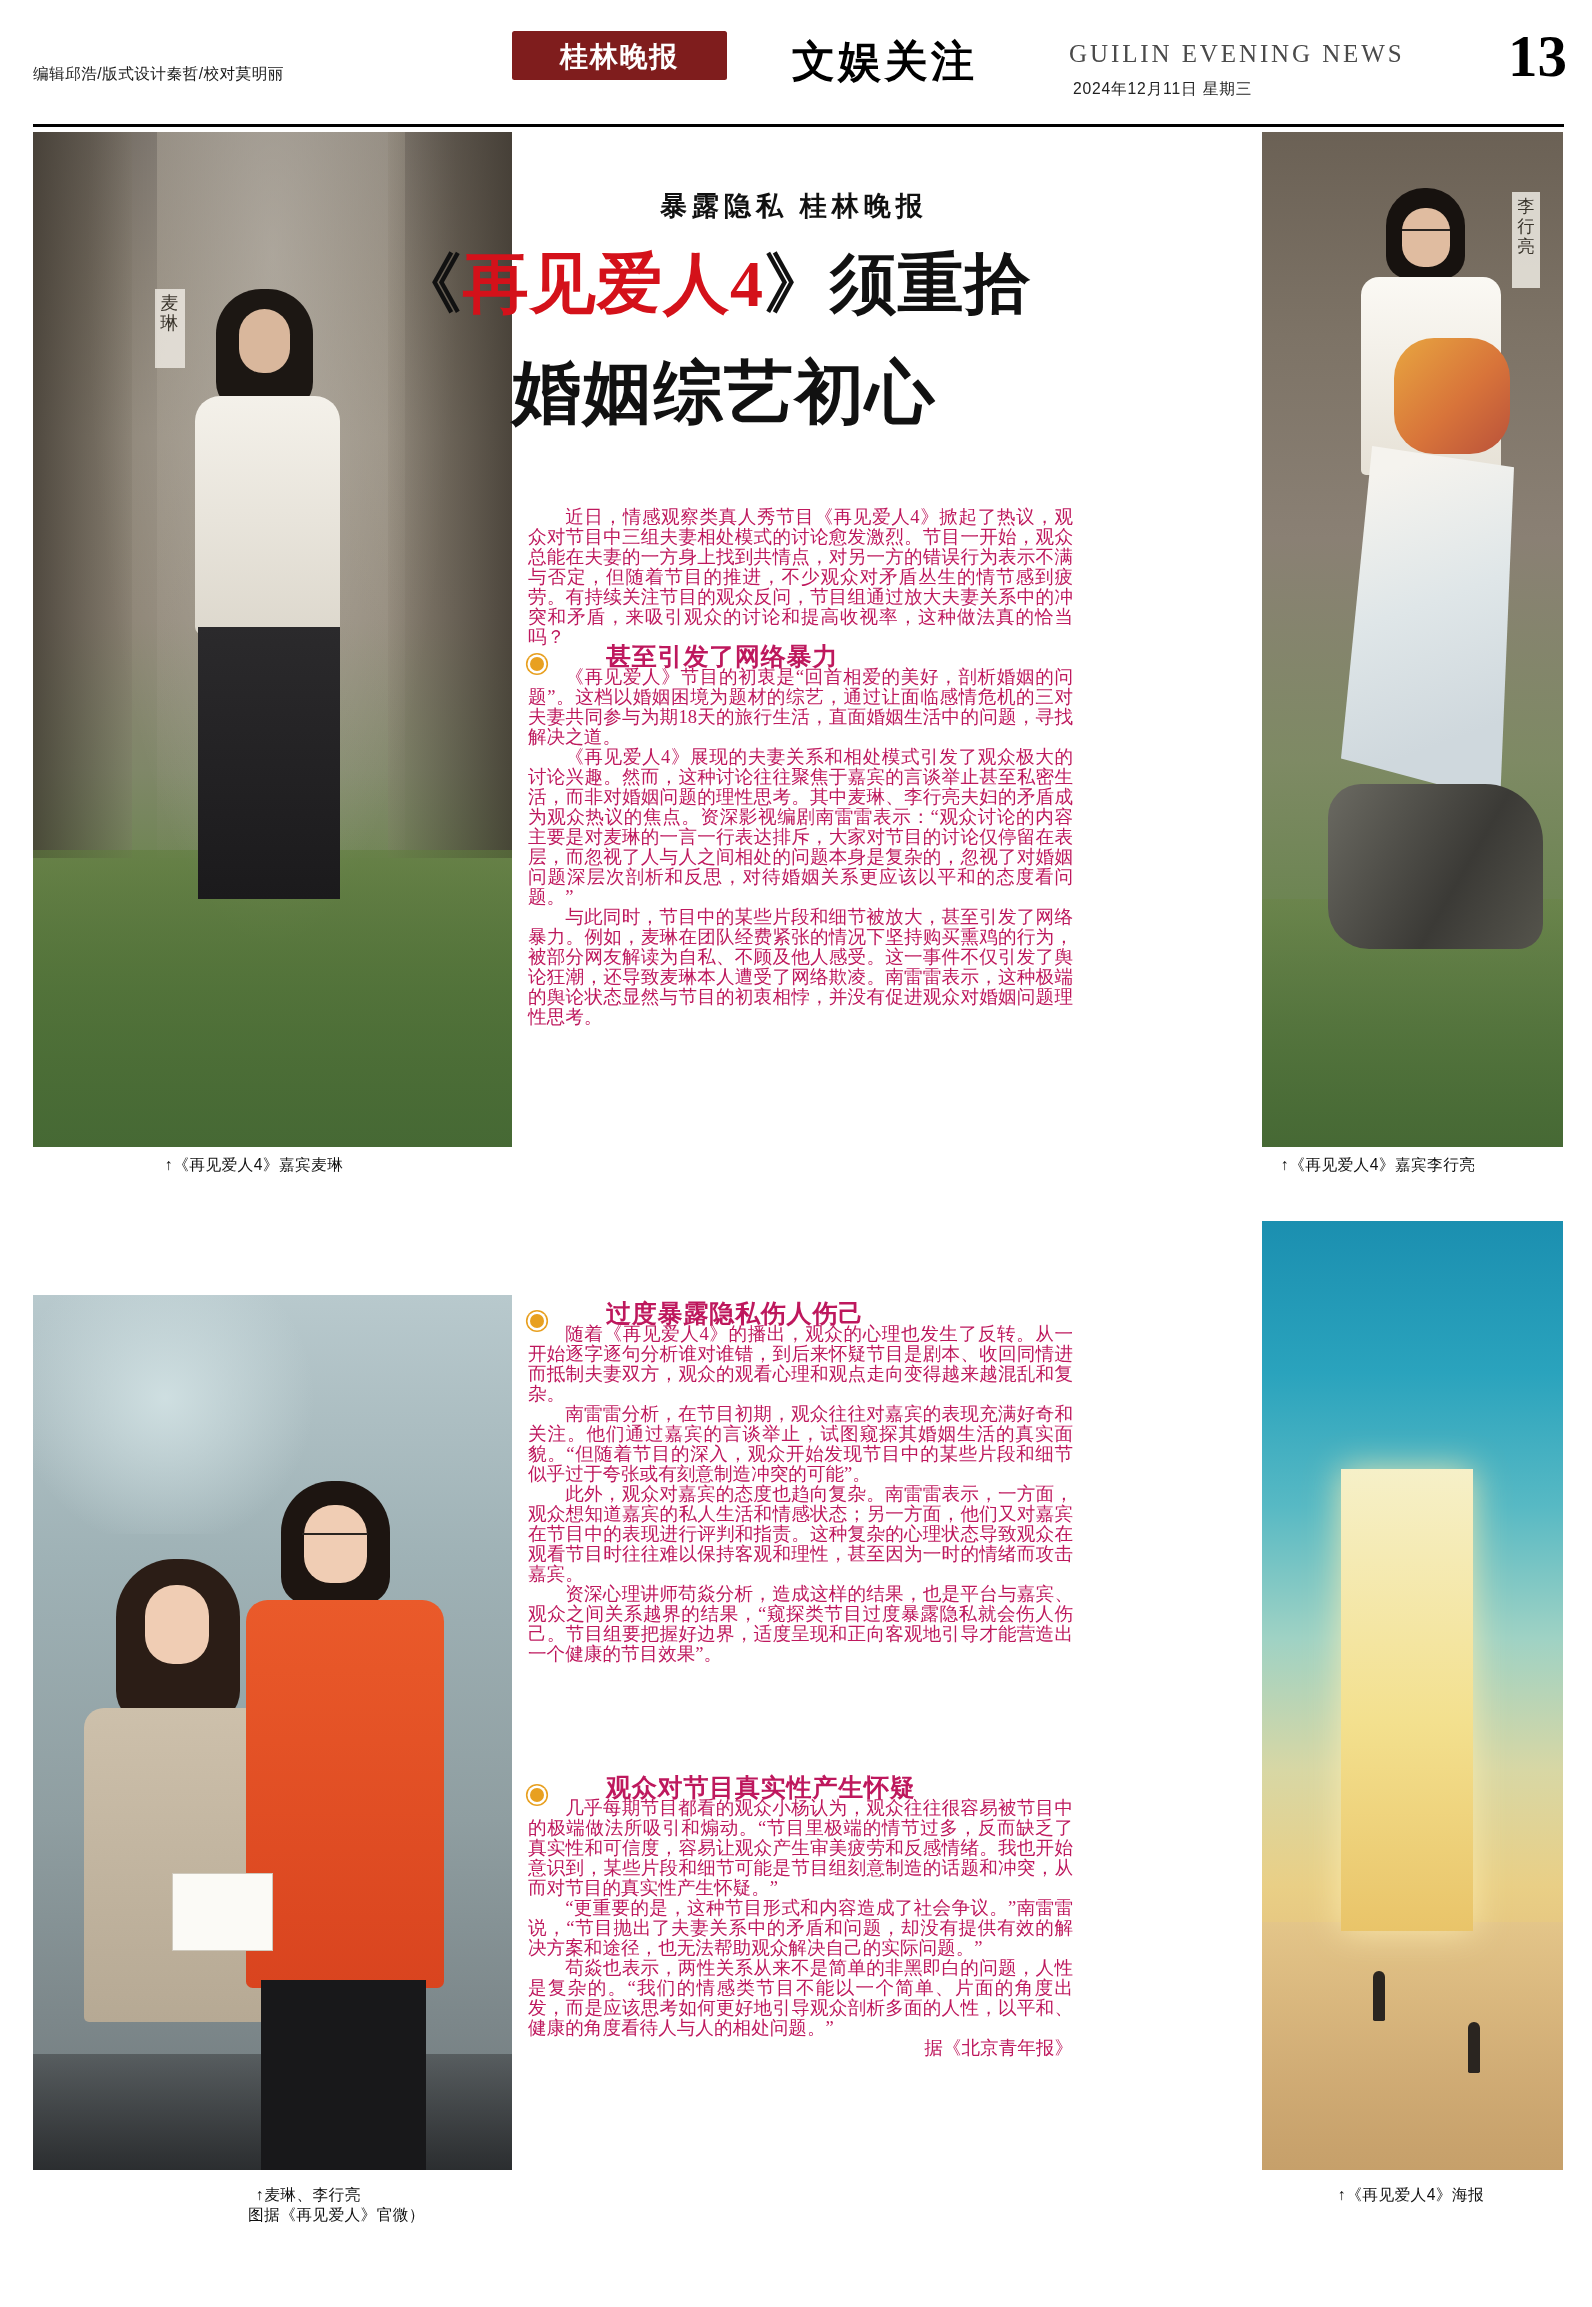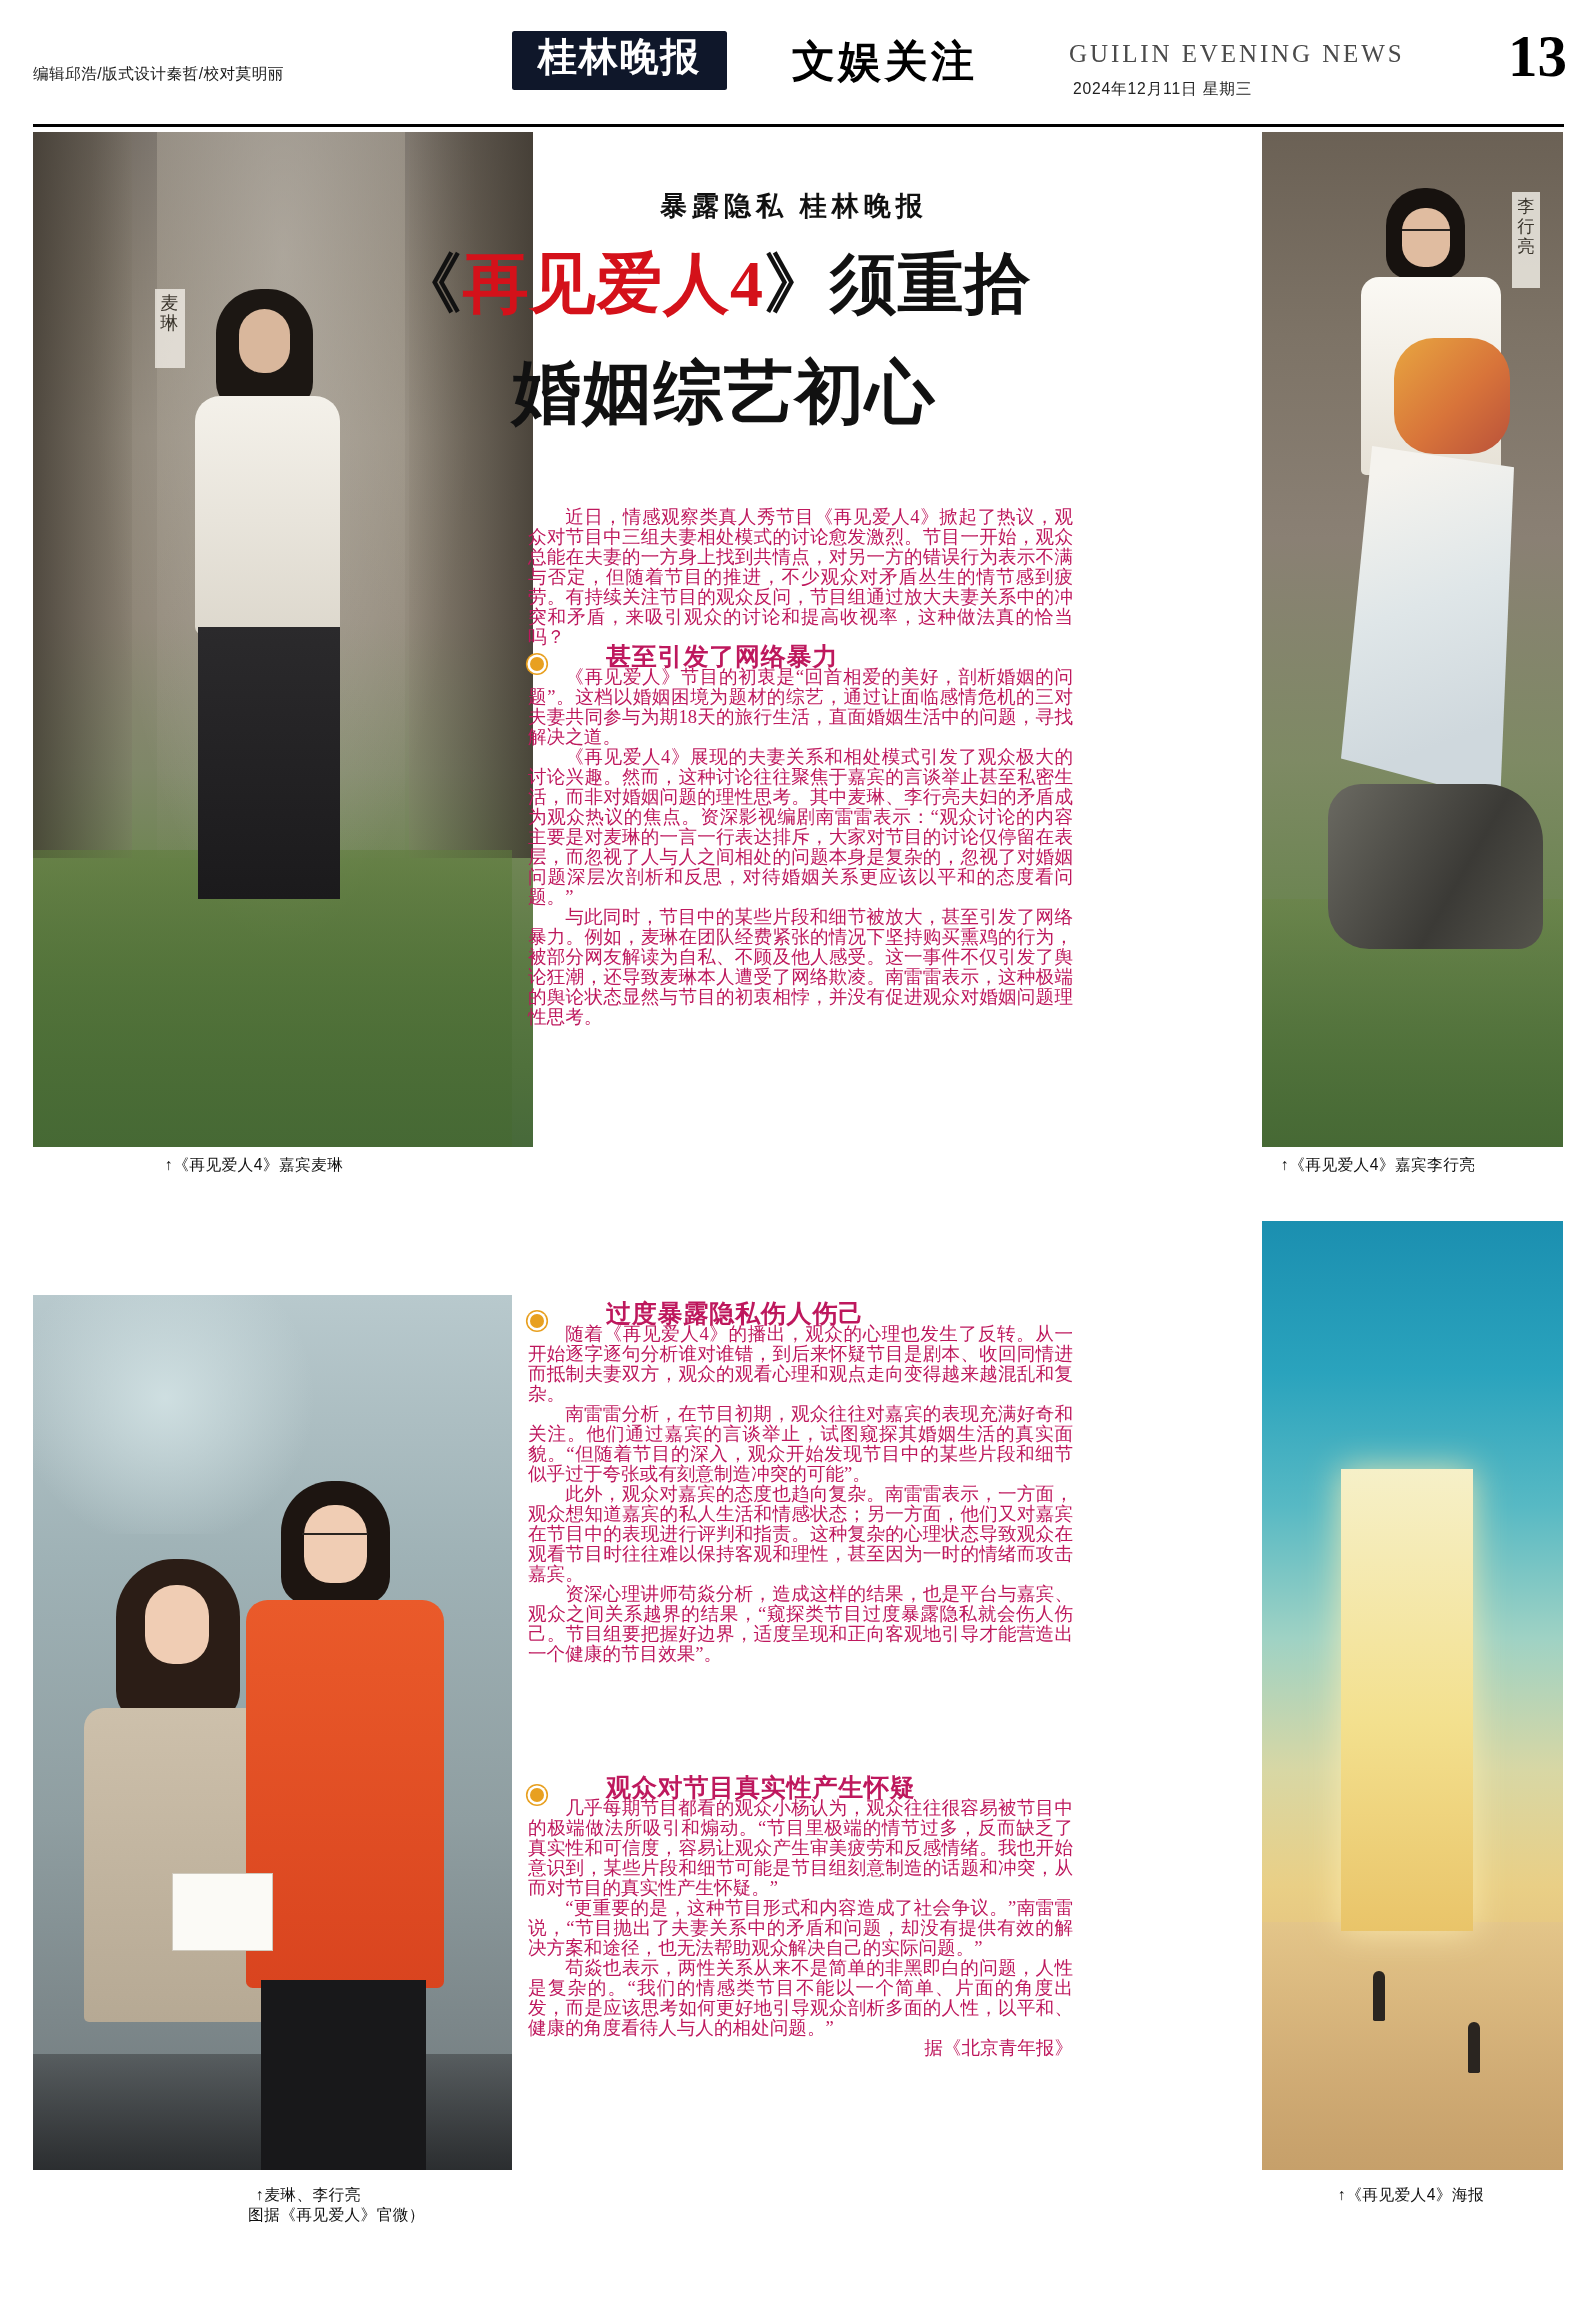--- a/index.html
+++ b/index.html
@@ -38,24 +38,24 @@
     font-size: 15.7px;
     font-family: "Liberation Sans", sans-serif;
     color: #1a1a1a;
     letter-spacing: 0.4px;
   }
   .logo-cn {
     position: absolute;
     left: 512px;
     top: 31px;
     width: 215px;
-    height: 59px;
-    background: #0f172a;
+    height: 49px;
+    background: #7f1d1d;
     color: #fff;
-    font-size: 39px;
+    font-size: 28px;
     font-weight: bold;
     line-height: 51px;
     text-align: center;
     letter-spacing: 1.7px;
     font-family: "Liberation Serif", serif;
     border-radius: 2.5px;
   }
   .section-title {
     position: absolute;
     left: 792px;
@@ -125,21 +125,20 @@
       linear-gradient(to bottom,
         #6d655c 0%,
         #7b7265 14%,
         #8b8274 30%,
         #8d8475 48%,
         #7f8768 63%,
         #6f8554 72%,
         #5c7a44 82%,
         #50713c 92%,
         #47693a 100%);
-    padding-left: 21px;
   }
   #photo-mailin .pillar-l {
     position: absolute; left: 0; top: 0; width: 99px; height: 726px;
     background: linear-gradient(to right, rgba(60,54,46,.75), rgba(120,112,98,.25));
   }
   #photo-mailin .pillar-r {
     position: absolute; right: 0; top: 0; width: 124px; height: 726px;
     background: linear-gradient(to left, rgba(60,54,46,.8), rgba(130,120,105,.2));
   }
   #photo-mailin .pillar-c {

